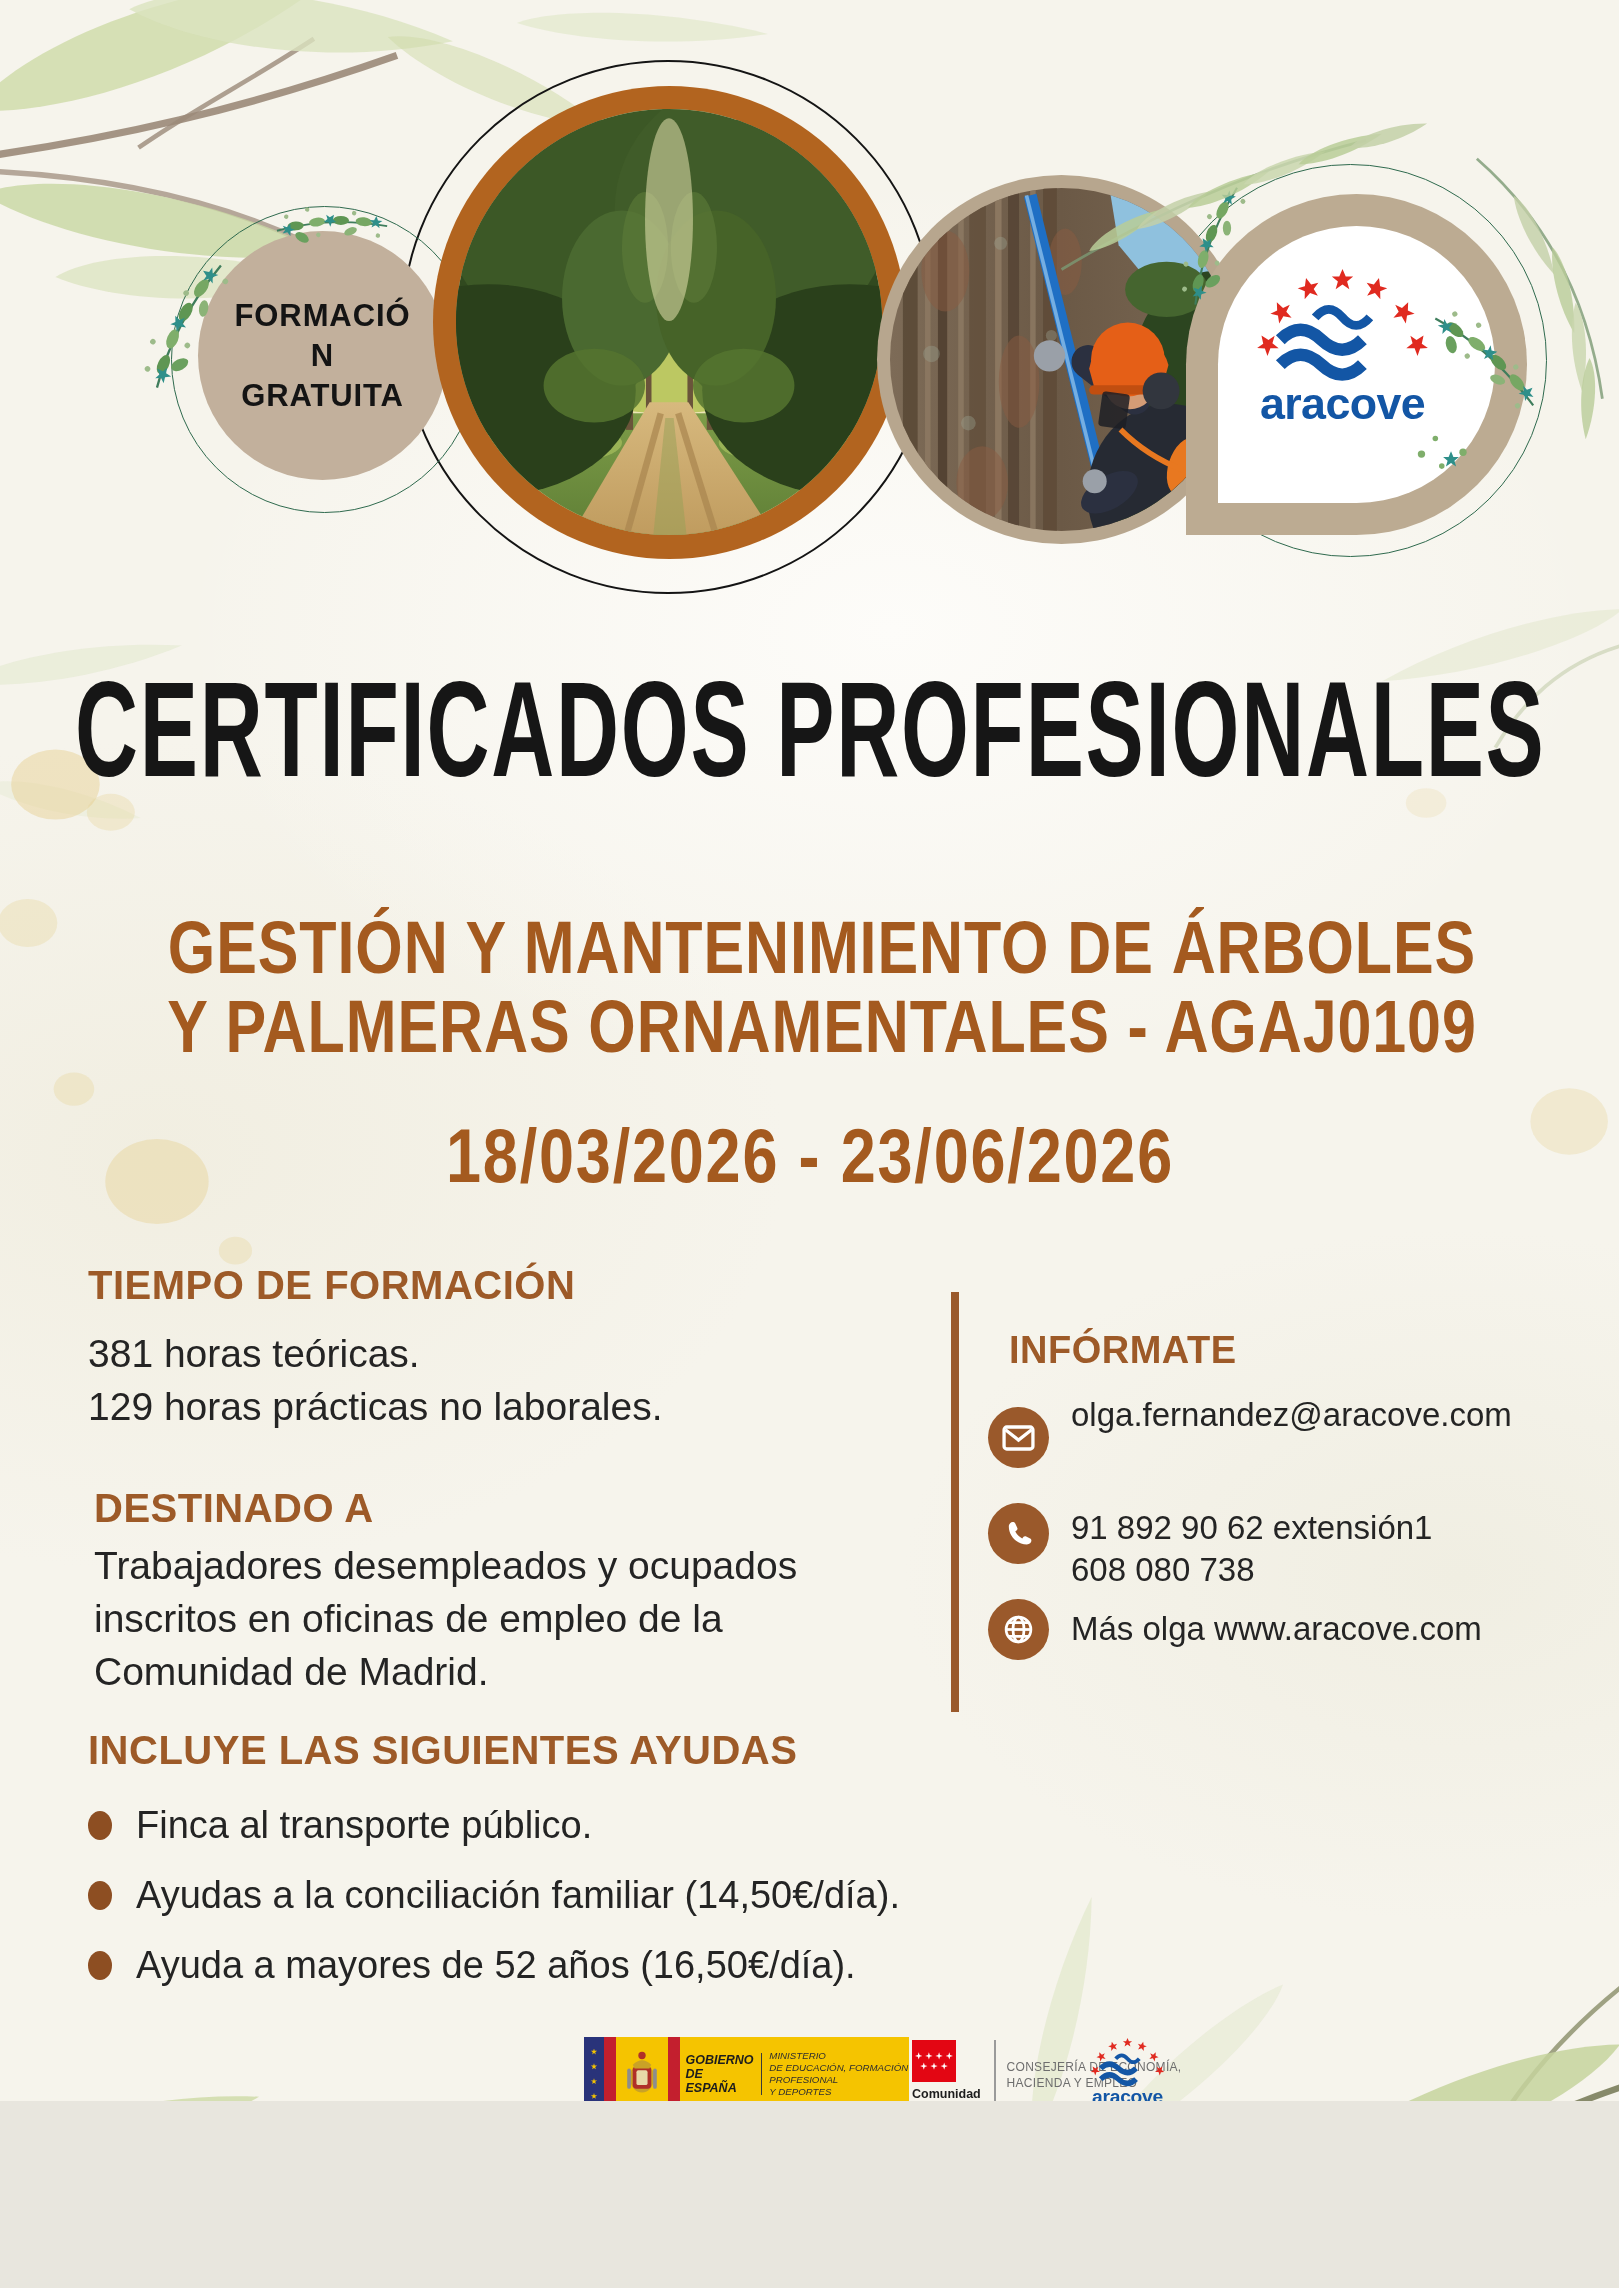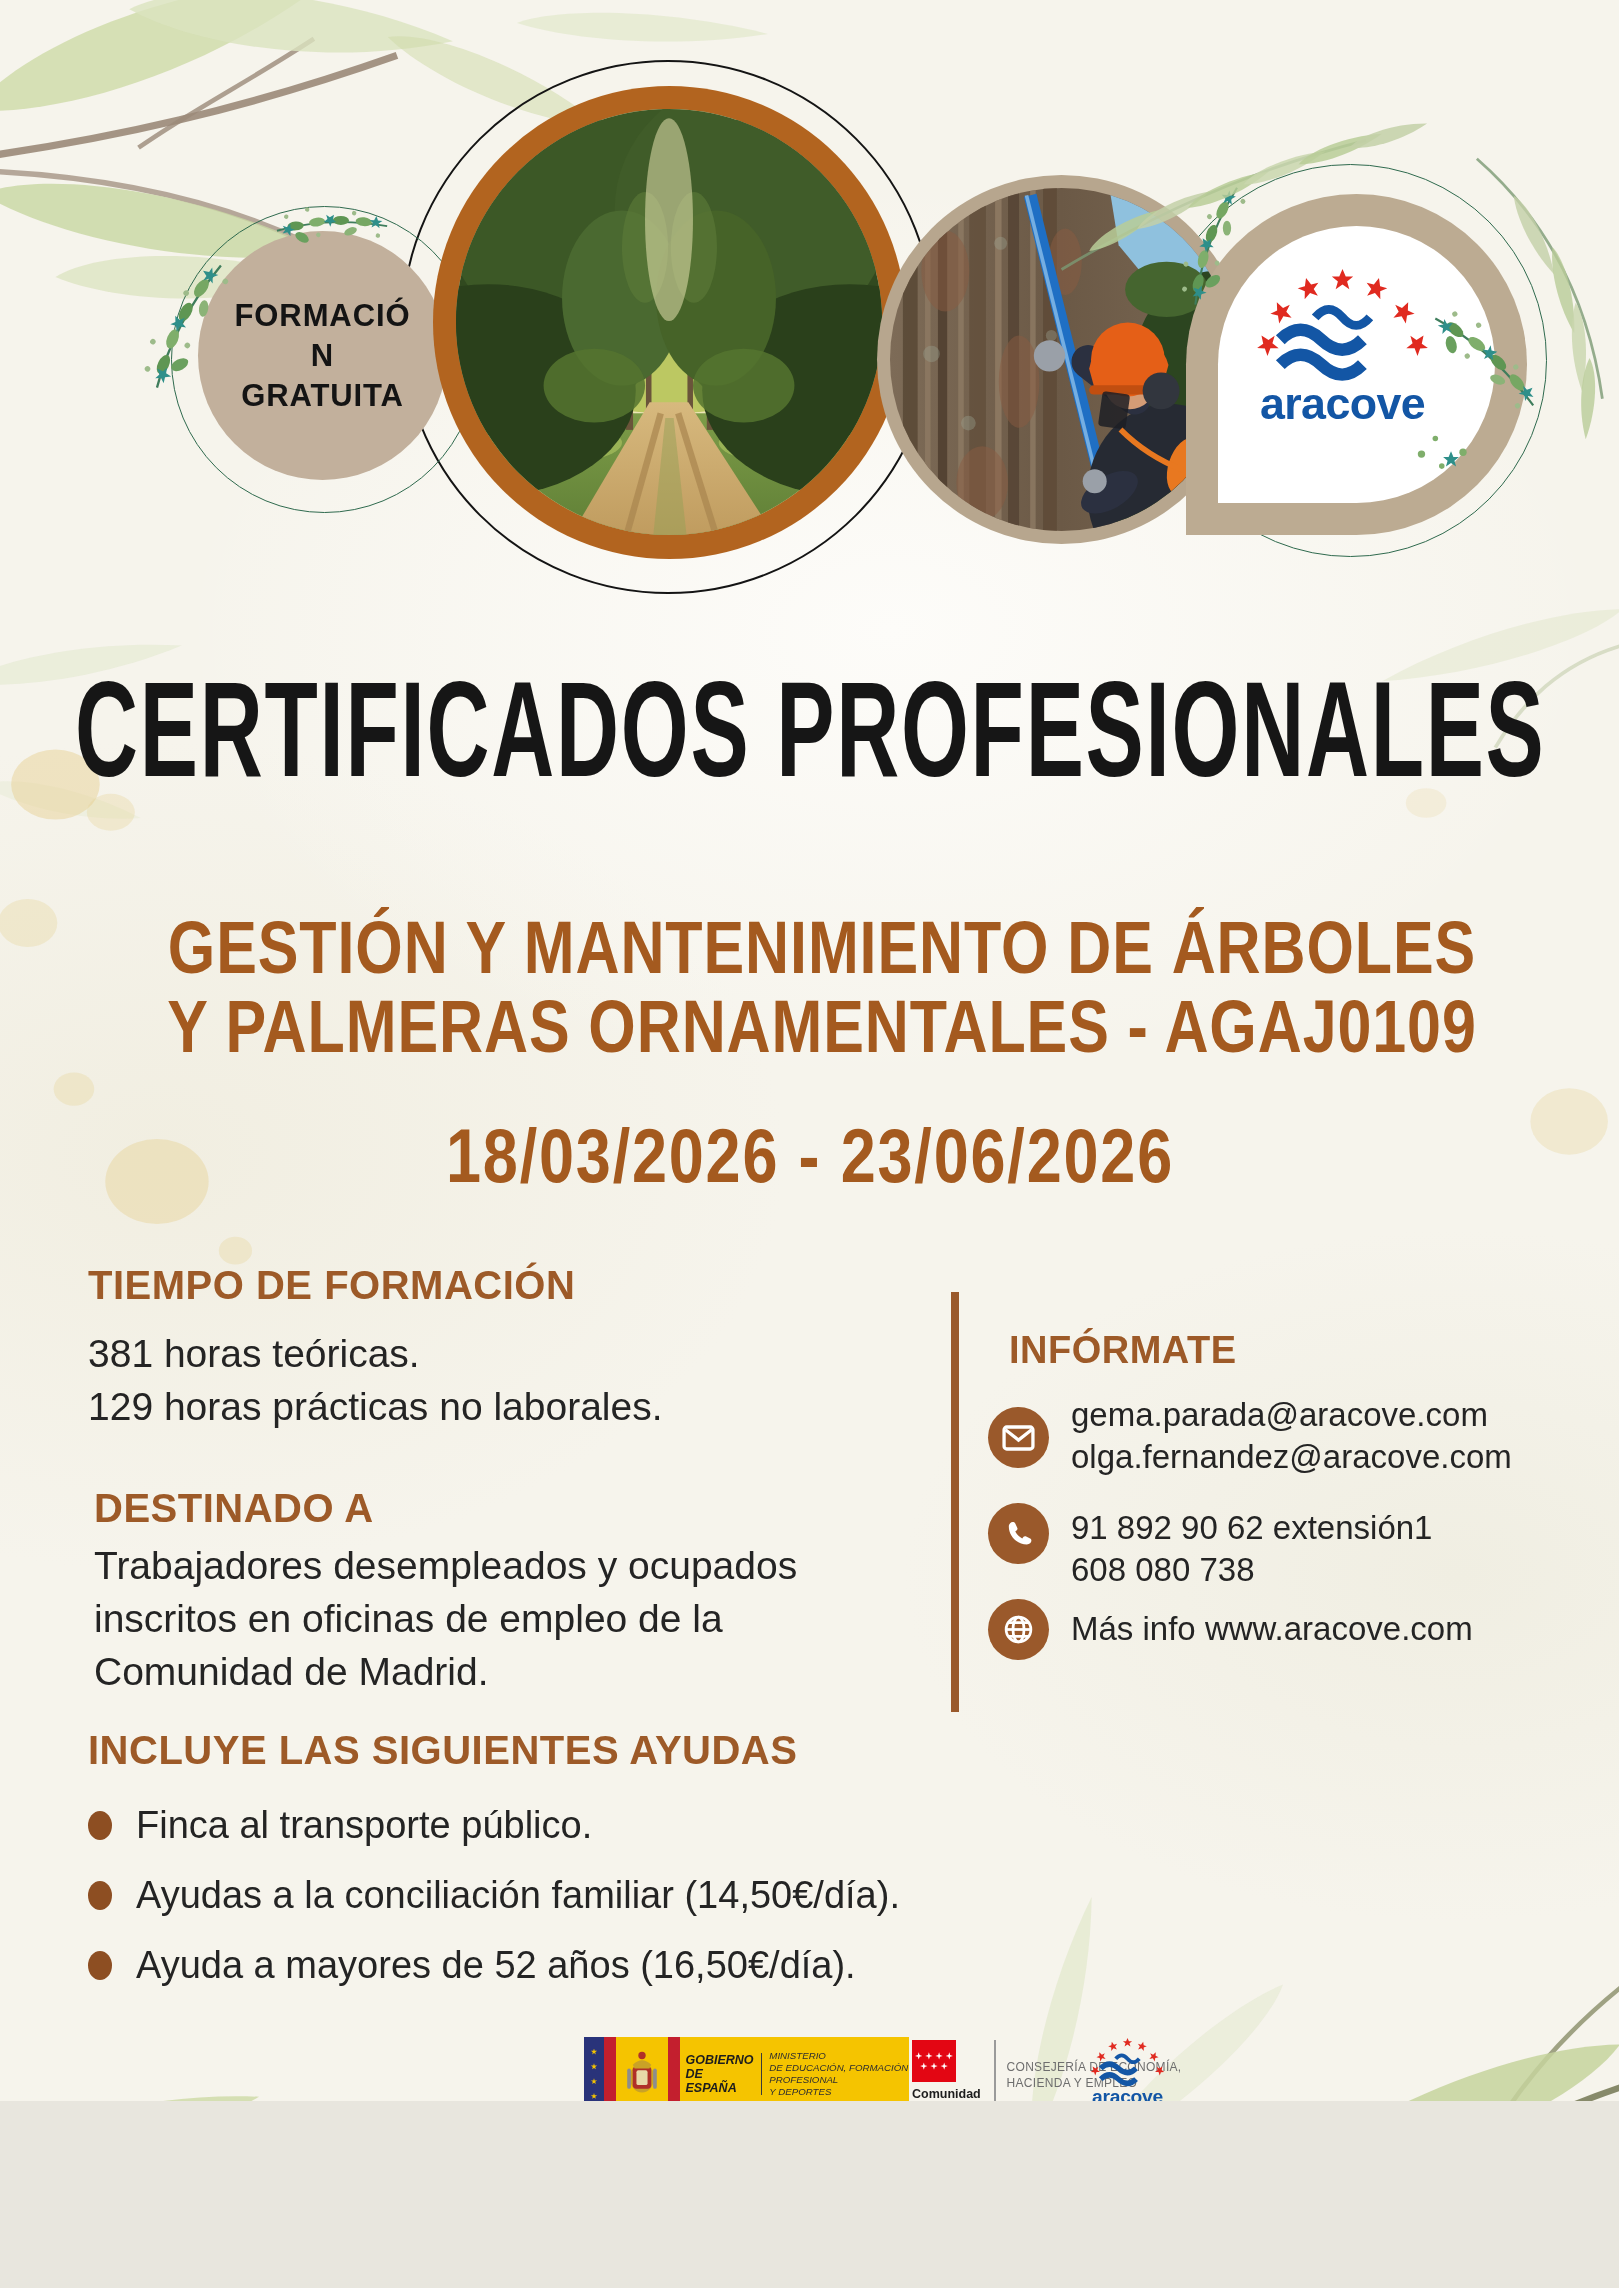--- a/index.html
+++ b/index.html
@@ -387,21 +387,20 @@
   <div class="abs vdivider" style="z-index:7;"></div>
   <div class="sec-h inf-h" style="z-index:7;font-size:38px;">INFÓRMATE</div>
 
   <div class="cicon" style="left:988px;top:1407px;z-index:7;">
     <svg width="33" height="28" viewBox="0 0 24 19">
       <rect x="1.5" y="1.5" width="21" height="16" rx="2" fill="none" stroke="#ffffff" stroke-width="2.4"></rect>
       <path d="M2.5,3.5 L12,11 L21.5,3.5" fill="none" stroke="#ffffff" stroke-width="2.4"></path>
     </svg>
   </div>
   <div class="ctext" style="left:1071px;top:1394px;z-index:7;">
-    <div>gema.parada@aracove.com</div>
     <div>olga.fernandez@aracove.com</div>
   </div>
 
   <div class="cicon" style="left:988px;top:1503px;z-index:7;">
     <svg width="31" height="31" viewBox="0 0 24 24">
       <path d="M7.5,3 C6,3 4.5,4.5 4.5,6.5 c0,7.5 6.5,14 14,14 2,0 3.5,-1.5 3.5,-3 0,-0.7 -0.4,-1.3 -1,-1.6 l-3.4,-1.7 c-0.6,-0.3 -1.3,-0.1 -1.7,0.4 l-1,1.2 c-2.3,-1.2 -4.2,-3.1 -5.4,-5.4 l1.2,-1 c0.5,-0.4 0.7,-1.1 0.4,-1.7 L9.4,4 C9.1,3.4 8.3,3 7.5,3 Z" fill="#ffffff"></path>
     </svg>
   </div>
   <div class="ctext" style="left:1071px;top:1507px;z-index:7;">
     <div>91 892 90 62 extensión1</div>
@@ -410,21 +409,21 @@
 
   <div class="cicon" style="left:988px;top:1599px;z-index:7;">
     <svg width="33" height="33" viewBox="0 0 24 24" fill="none" stroke="#ffffff" stroke-width="2">
       <circle cx="12" cy="12" r="9"></circle>
       <ellipse cx="12" cy="12" rx="4" ry="9"></ellipse>
       <line x1="3" y1="12" x2="21" y2="12"></line>
       <line x1="4.2" y1="7" x2="19.8" y2="7"></line>
       <line x1="4.2" y1="17" x2="19.8" y2="17"></line>
     </svg>
   </div>
-  <div class="ctext" style="left:1071px;top:1608px;z-index:7;">Más info www.aracove.com</div>
+  <div class="ctext" style="left:1071px;top:1608px;z-index:7;">Más olga www.aracove.com</div>
 
   <div class="abs gov" style="z-index:7;font-style:italic;">
     <div class="flag">
       <div class="eu">
           <i></i>
           <i></i>
           <i></i>
           <i></i>
         </div>
       <div class="sp1"></div>

